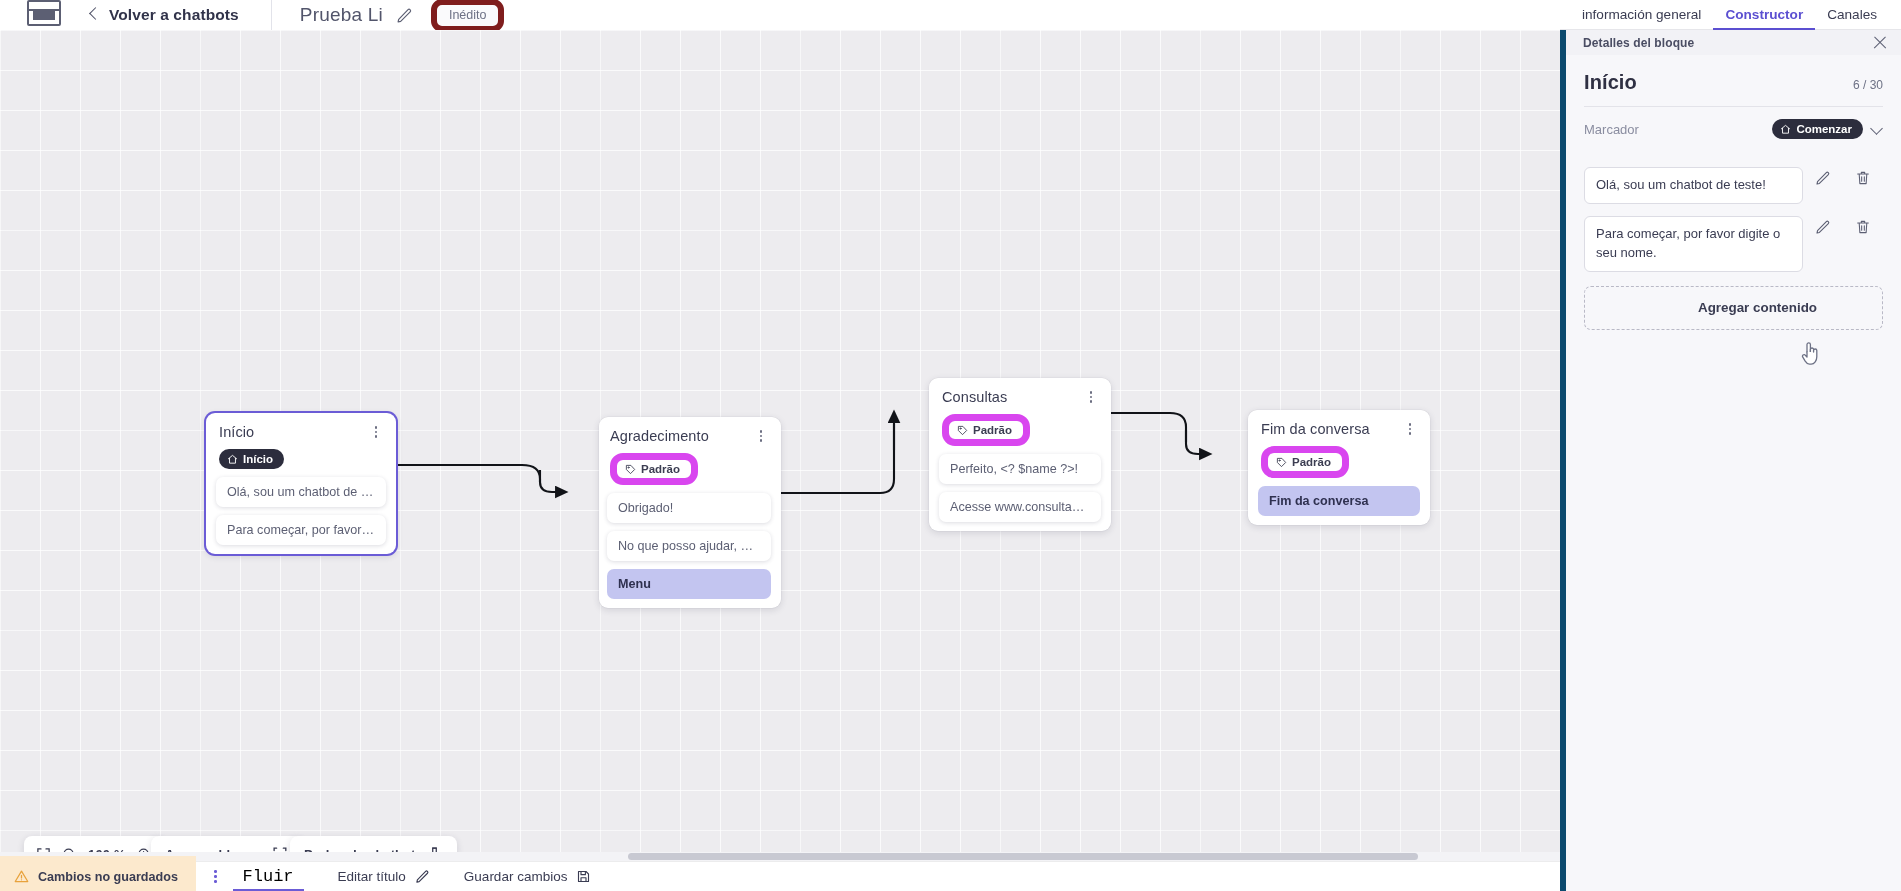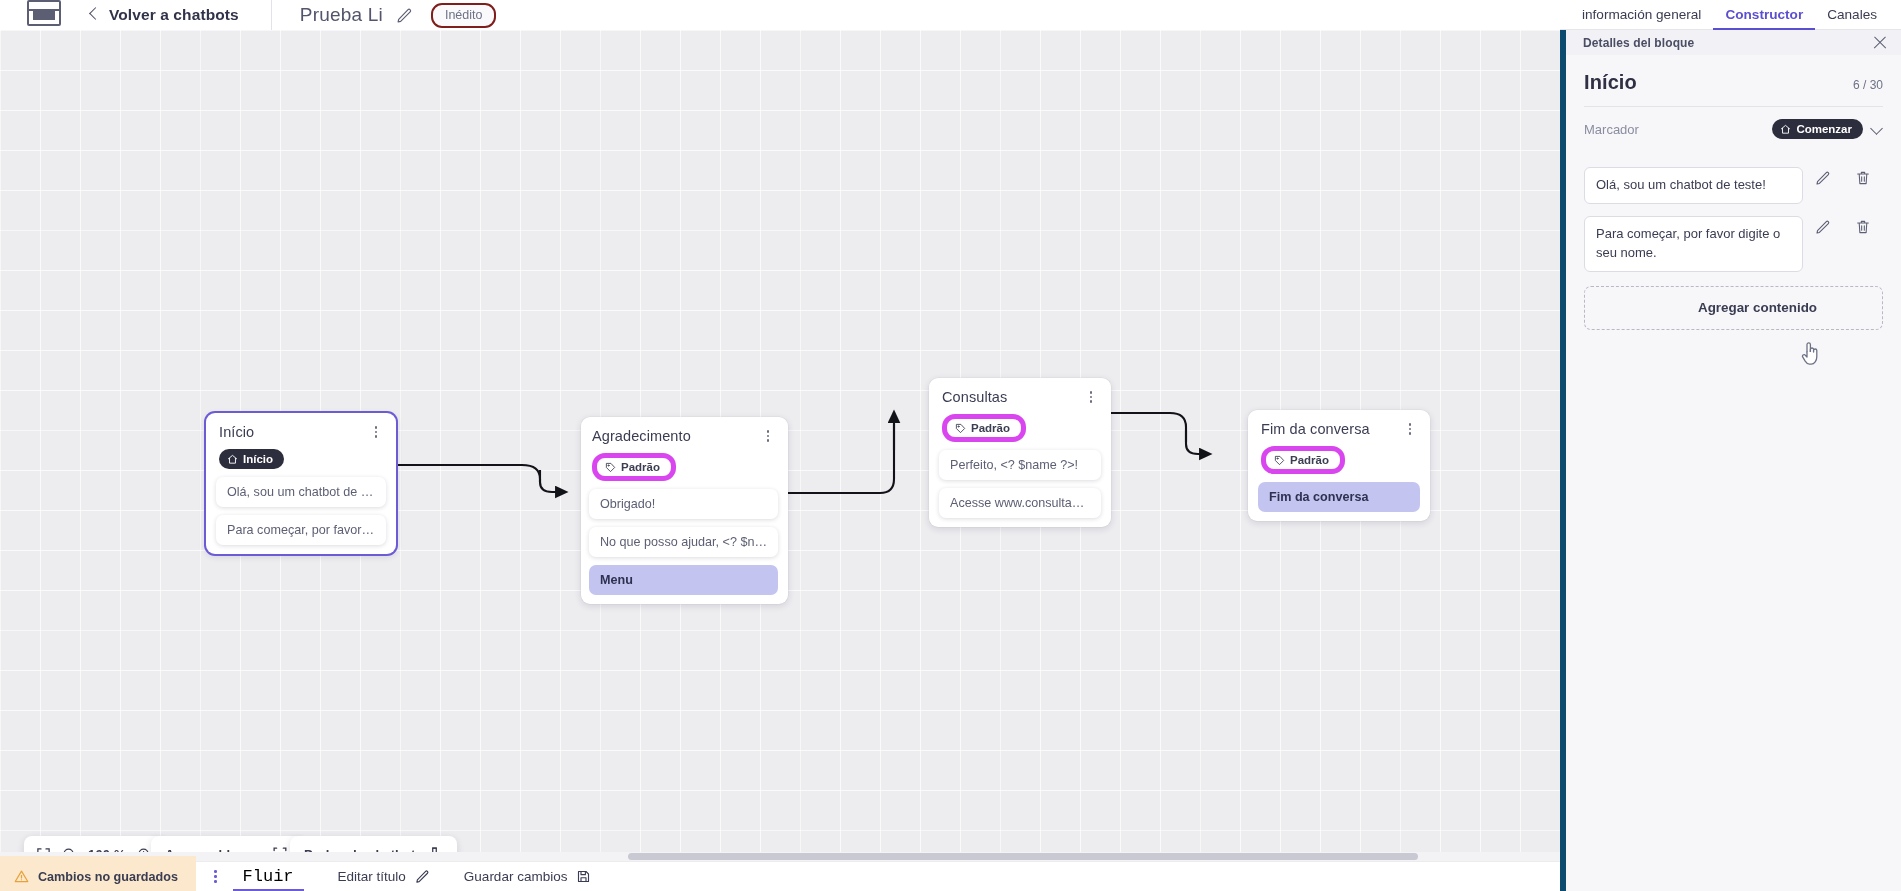--- a/index.html
+++ b/index.html
@@ -39,21 +39,21 @@
     border-left:1.8px solid #4a4d63; border-bottom:1.8px solid #4a4d63;
     transform: rotate(45deg);
   }
   .back-label {
     margin-left: 6px; font-size: 15.5px; font-weight:700; color:#31334a; letter-spacing:.1px;
   }
   .topdiv { margin-left: 32px; width:1px; height:52px; background:#e2e3ea; margin-top:14px;}
   .proj-title { margin-left: 28px; font-size: 19px; color:#52556b; letter-spacing:.2px;}
   .pencil-top { margin-left: 13px; }
   .badge-unpub {
-    margin-left: 18px; border:2px solid #7f1d1d; border-radius:11px;
+    margin-left: 18px; border:6px solid #7f1d1d; border-radius:11px;
     padding: 3px 12px 4px; font-size:12.5px; color:#6d7185; background:#fafafc;
   }
 
   
   .canvas {
     position:absolute; left:0; top:30px; width:1560px; height:831px;
     background-color:#edecef;
     background-image:
       linear-gradient(to right, rgba(255,255,255,.75) 1px, transparent 1px),
       linear-gradient(to bottom, rgba(255,255,255,.75) 1px, transparent 1px),
@@ -77,21 +77,21 @@
   .kebab { width:14px; height:16px; display:flex; flex-direction:column; align-items:center; justify-content:space-between; padding:2px 0; cursor:pointer;}
   .kebab i { width:2.6px; height:2.6px; border-radius:50%; background:#6a6d80; display:block;}
   .node-tag-row { padding:9px 3px 0; }
   .tag-dark {
     display:inline-flex; align-items:center; gap:5px;
     background:#2c2d3d; color:#fff; border-radius:13px;
     padding:4px 11px 4px 8px; font-size:11.5px; font-weight:700;
   }
   .tag-outline {
     display:inline-flex; align-items:center; gap:5px;
-    border:5px solid #d946ef; color:#3c3e52; border-radius:13px;
+    border:7px solid #d946ef; color:#3c3e52; border-radius:13px;
     padding:3px 11px 3px 8px; font-size:11.5px; font-weight:700; background:#fff;
   }
   .msg {
     margin-top:8px; background:#ffffff; border-radius:7px;
     box-shadow: 0 1px 4px rgba(40,40,70,.16);
     padding:8px 11px; font-size:12.6px; color:#5c5f73;
     white-space:nowrap; overflow:hidden; text-overflow:ellipsis;
   }
   .msg.accent {
     background:#c3c5f0; color:#2f3150; font-weight:700; box-shadow:none;
@@ -272,21 +272,21 @@
             </svg>
           <span>Início</span>
         </span>
       </div>
       <div class="node-body">
         <div class="msg">Olá, sou um chatbot de teste!</div>
         <div class="msg">Para começar, por favor digite o ...</div>
       </div>
     </div>
 
-    <div class="node" style="left:557px; top:387px; width:207px;padding-left:8px;">
+    <div class="node" style="left:575px; top:387px; width:182px;padding-left:8px;">
       <div class="node-head">
         <span class="node-title">Agradecimento</span>
         <span class="kebab">
             <i></i>
             <i></i>
             <i></i>
           </span>
       </div>
       <div class="node-tag-row">
         <span class="tag-outline">

